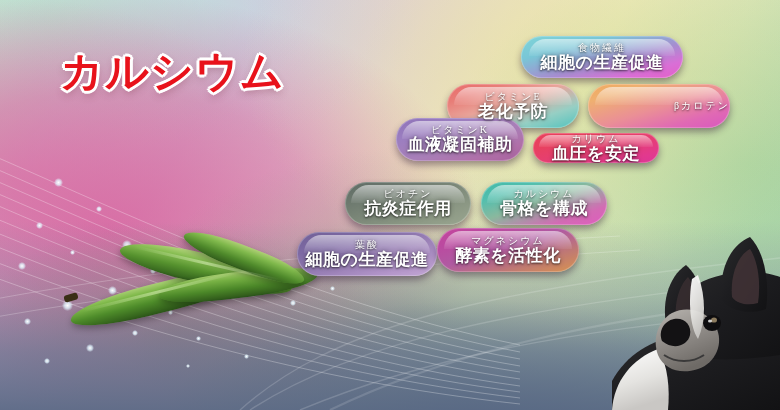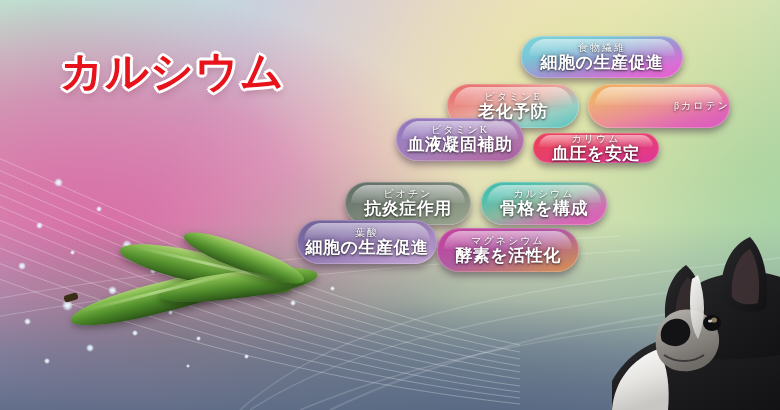--- a/index.html
+++ b/index.html
@@ -262,21 +262,21 @@
       <div class="badge" style="left: 345px; top: 182px; width: 126px; height: 43px; background: linear-gradient(to right bottom, rgb(94, 107, 100) 0%, rgb(108, 120, 110) 24%, rgb(126, 138, 122) 52%, rgb(142, 154, 134) 78%, rgb(154, 166, 144) 100%);">
         <div class="gloss"></div>
         <div class="t1">ビオチン</div>
         <div class="t2">抗炎症作用</div>
       </div>
       <div class="badge" style="left: 481px; top: 182px; width: 126px; height: 43px; background: linear-gradient(to right bottom, rgb(63, 185, 168) 0%, rgb(82, 191, 174) 22%, rgb(138, 184, 158) 46%, rgb(211, 107, 180) 78%, rgb(224, 92, 190) 100%);">
         <div class="gloss"></div>
         <div class="t1">カルシウム</div>
         <div class="t2">骨格を構成</div>
       </div>
-      <div class="badge" style="left: 297px; top: 220px; width: 140px; height: 44px; background: linear-gradient(to right bottom, rgb(111, 95, 150) 0%, rgb(126, 106, 164) 26%, rgb(154, 128, 182) 56%, rgb(180, 150, 202) 80%, rgb(195, 168, 212) 100%);">
+      <div class="badge" style="left: 297px; top: 232px; width: 140px; height: 44px; background: linear-gradient(to right bottom, rgb(111, 95, 150) 0%, rgb(126, 106, 164) 26%, rgb(154, 128, 182) 56%, rgb(180, 150, 202) 80%, rgb(195, 168, 212) 100%);">
         <div class="gloss"></div>
         <div class="t1">葉酸</div>
         <div class="t2">細胞の生産促進</div>
       </div>
       <div class="badge" style="left: 437px; top: 228px; width: 142px; height: 44px; background: linear-gradient(to right bottom, rgb(196, 68, 156) 0%, rgb(187, 74, 160) 22%, rgb(176, 90, 162) 46%, rgb(192, 122, 114) 74%, rgb(217, 147, 78) 100%); justify-content: center;">
         <div class="gloss"></div>
         <div class="t1">マグネシウム</div>
         <div class="t2">酵素を活性化</div>
       </div>
     </div>

